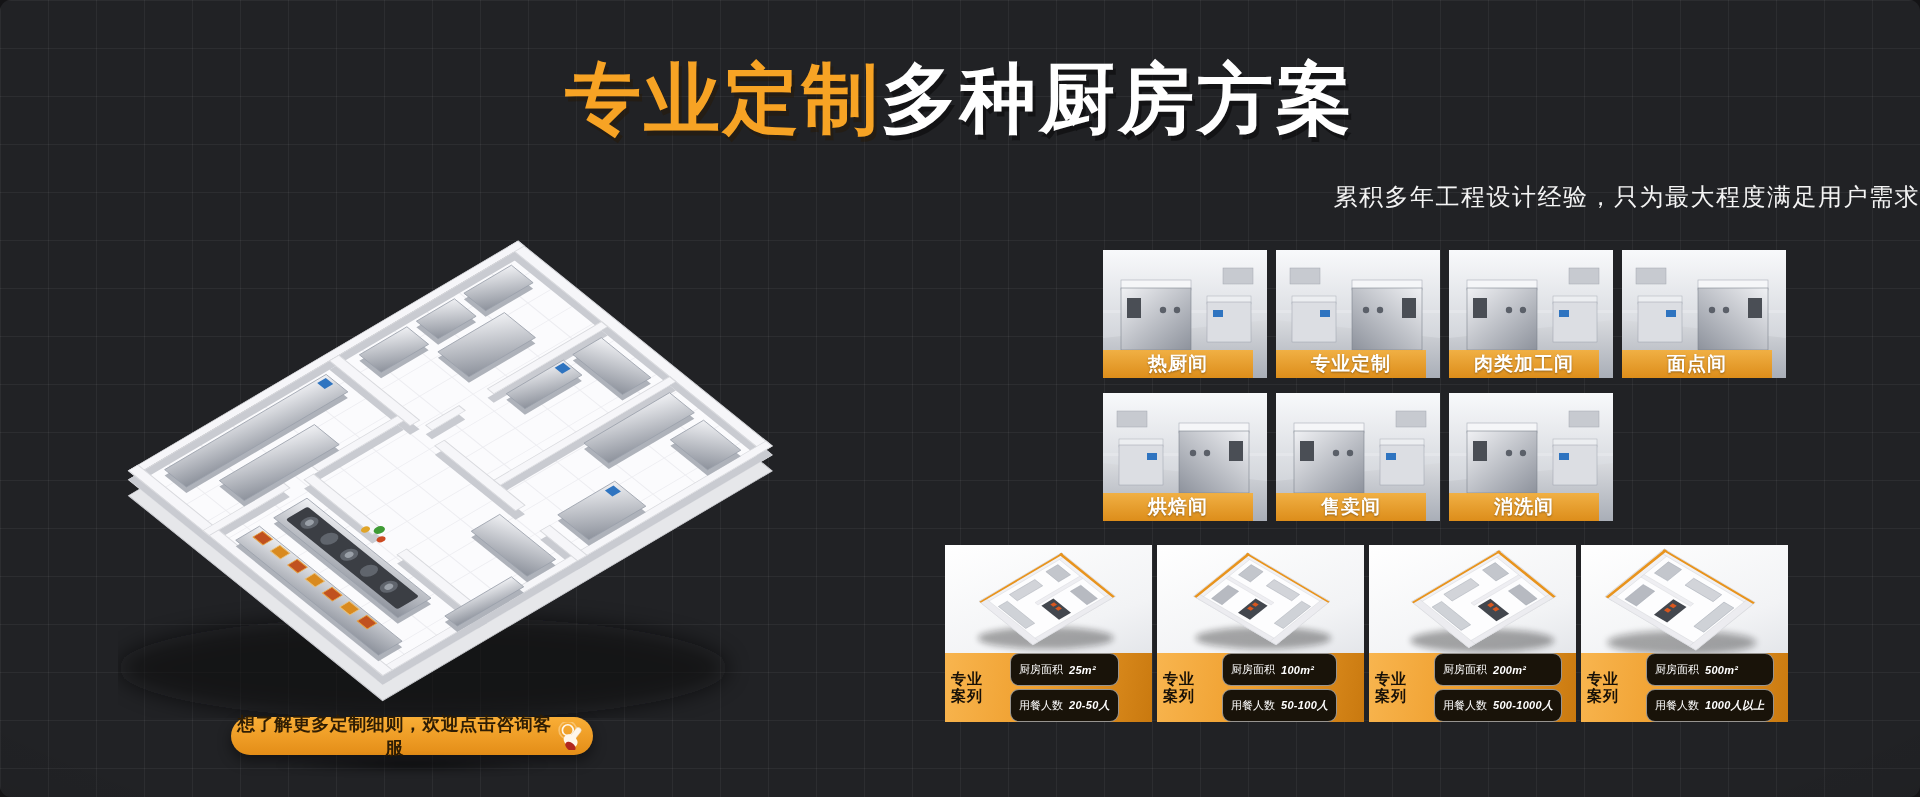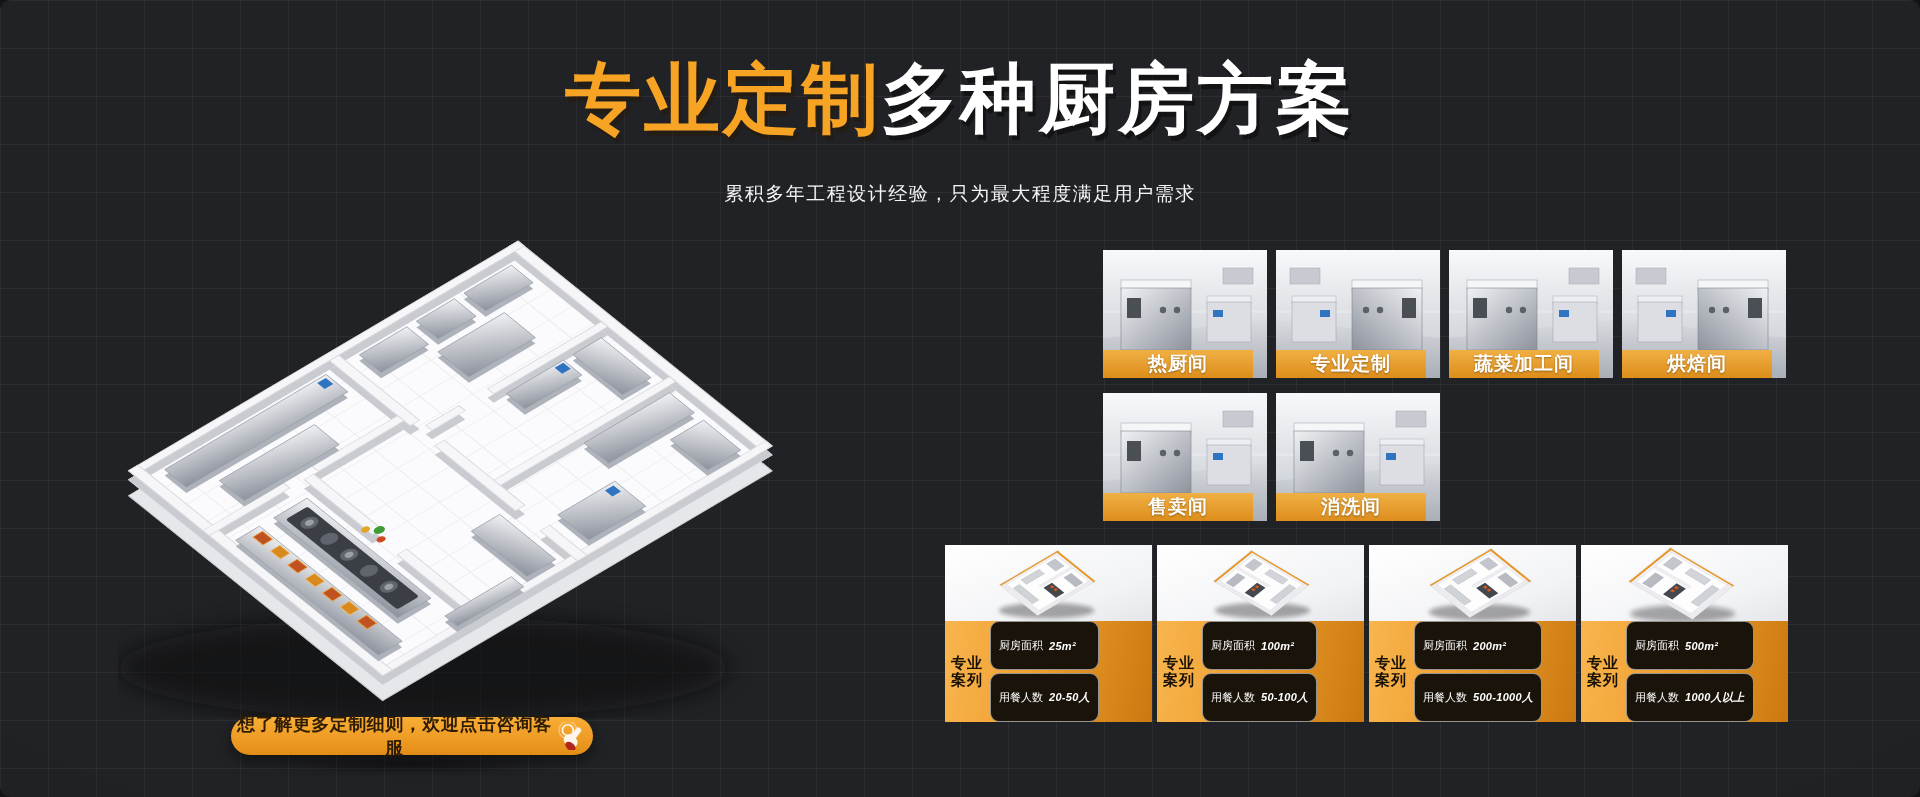--- a/index.html
+++ b/index.html
@@ -16,22 +16,22 @@
   .page::after{
     content:"";position:absolute;inset:0;pointer-events:none;
     background:radial-gradient(120% 130% at 50% 42%, rgba(0,0,0,0) 55%, rgba(0,0,0,.38) 100%);
   }
   
   .hero{position:absolute;top:56px;left:0;width:100%;text-align:center;white-space:nowrap;z-index:3;}
   .hero .t{font-size:76px;font-weight:900;letter-spacing:3px;line-height:1.12;}
   .t-orange{color:#F7A324;text-shadow:3px 5px 0 rgba(40,24,2,.45);}
   .t-white{color:#ffffff;text-shadow:3px 5px 0 rgba(0,0,0,.42);}
   .subtitle{
-    position:absolute;top:181px;left:0;width:100%;text-align:center;
-    color:#f4f4f4;font-size:19px;font-weight:500;letter-spacing:1.5px;z-index:3;
+    position:absolute;top:181px;left:0;width:100%;text-align:right;
+    color:#f4f4f4;font-size:24px;font-weight:500;letter-spacing:1.5px;z-index:3;
   }
   
   .floorplan{position:absolute;left:118px;top:226px;width:672px;height:492px;z-index:2;}
   
   .cta{
     position:absolute;left:231px;top:717px;width:362px;height:38px;z-index:4;
     display:flex;align-items:center;justify-content:center;gap:5px;
     background:linear-gradient(180deg,#F9AE36 0%,#EE9C25 55%,#E38D17 100%);
     border-radius:22px;border:0;cursor:pointer;
     color:#2E1D04;font-weight:700;font-size:18px;letter-spacing:.5px;
@@ -67,23 +67,23 @@
   .case{display:flex;flex-direction:column;cursor:pointer;background:#ffffff;overflow:hidden;}
   .case-photo{position:relative;flex:1 1 auto;background:linear-gradient(160deg,#ffffff 0%,#f2f3f5 70%,#e4e6ea 100%);}
   .case-photo svg{position:absolute;inset:0;width:100%;height:100%;}
   .case-band{
     flex:0 0 40px;display:flex;align-items:center;gap:7px;padding:0 6px;
     background:linear-gradient(100deg,#F8B54F 0%,#EF9F2E 45%,#C9790F 100%);
   }
   .case-tag{color:#171007;font-weight:900;font-size:15px;line-height:1.1;letter-spacing:1px;}
   .case-badges{display:flex;flex-direction:column;gap:3px;}
   .badge{
-    display:flex;align-items:center;gap:6px;height:15px;padding:16px 8px;
+    display:flex;align-items:center;gap:6px;height:15px;padding:8px 8px;
     background:#191309;border:1px solid rgba(255,255,255,.55);border-radius:9px;
-    color:#fff;font-size:11px;white-space:nowrap;
+    color:#fff;font-size:11px;white-space:nowrap;margin-left:20px;
   }
   .badge-value{font-weight:700;font-style:italic;letter-spacing:.3px;}
 </style>
 </head>
 <body>
 
 <svg width="0" height="0" style="position:absolute" aria-hidden="true">
   <defs>
     <linearGradient id="gBg" x1="0" y1="0" x2="0" y2="1">
       <stop offset="0" stop-color="#f8f9fb"></stop>
@@ -297,21 +297,27 @@
     <div class="tile">
       <svg class="thumb" viewBox="0 0 164 128" preserveAspectRatio="none">
           <use href="#kitchen-thumb" transform="translate(164,0) scale(-1,1)"></use>
         </svg>
       <div class="tile-band">专业定制</div>
     </div>
     <div class="tile">
       <svg class="thumb" viewBox="0 0 164 128" preserveAspectRatio="none">
           <use href="#kitchen-thumb"></use>
         </svg>
-      <div class="tile-band">蔬菜加工间</div>
+      <div class="tile-band">肉类加工间</div>
+    </div>
+    <div class="tile">
+      <svg class="thumb" viewBox="0 0 164 128" preserveAspectRatio="none">
+          <use href="#kitchen-thumb" transform="translate(164,0) scale(-1,1)"></use>
+        </svg>
+      <div class="tile-band">面点间</div>
     </div>
     <div class="tile">
       <svg class="thumb" viewBox="0 0 164 128" preserveAspectRatio="none">
           <use href="#kitchen-thumb" transform="translate(164,0) scale(-1,1)"></use>
         </svg>
       <div class="tile-band">烘焙间</div>
     </div>
     <div class="tile">
       <svg class="thumb" viewBox="0 0 164 128" preserveAspectRatio="none">
           <use href="#kitchen-thumb"></use>

